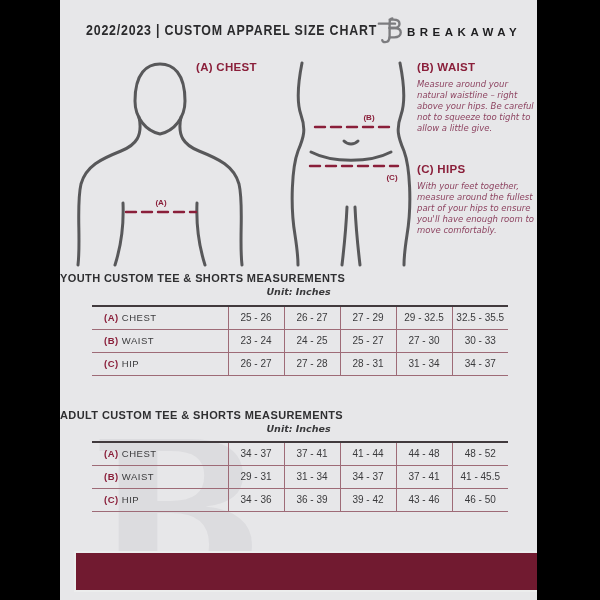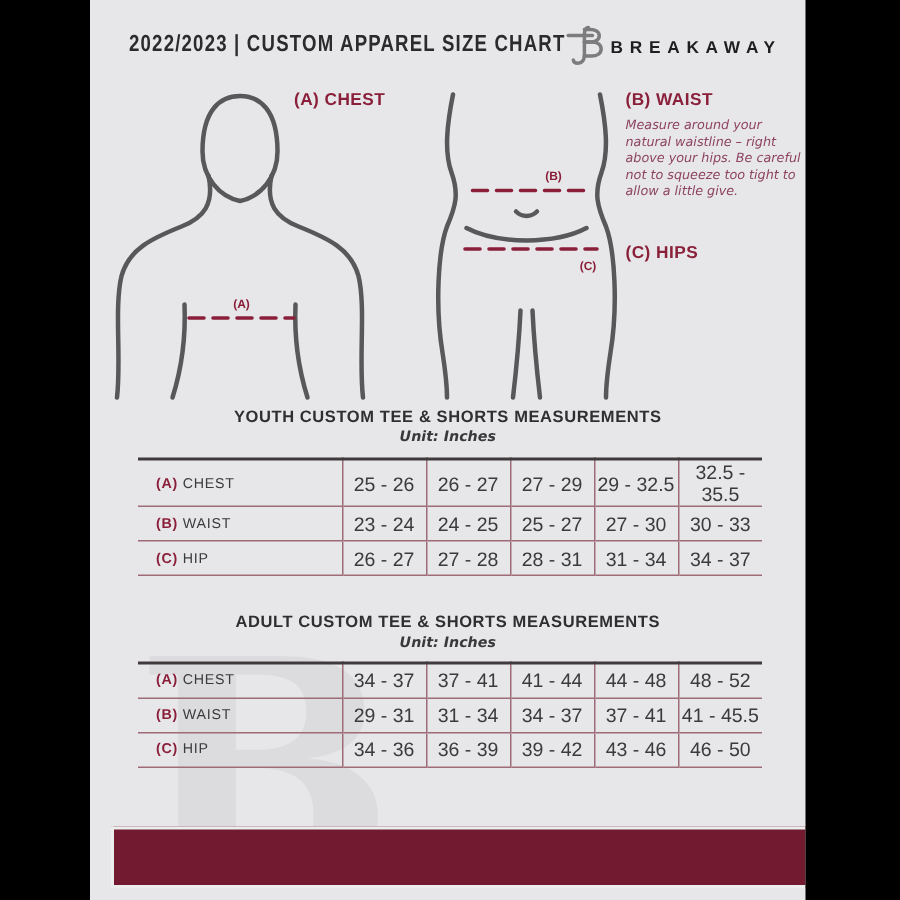--- a/index.html
+++ b/index.html
@@ -45,21 +45,21 @@
   }
   .instr p{
     margin:0;font-family:"DejaVu Sans",sans-serif;font-style:italic;
     font-size:8.5px;line-height:11px;color:var(--paragraph,#8d4360);
   }
   #instr-a{left:136px;top:61px;width:112px;}
   #instr-b{left:357px;top:61px;width:118px;}
   #instr-c{left:357px;top:163px;width:122px;}
   
   .section-title{
-    position:absolute;left:0;width:477px;text-align:center;
+    position:absolute;left:0;width:477px;
     font-size:11px;font-weight:bold;letter-spacing:.4px;color:#2f2f31;
   }
   .section-unit{
     position:absolute;left:0;width:477px;text-align:center;
     font-family:"DejaVu Sans",sans-serif;font-style:italic;
     font-size:9.5px;font-weight:bold;color:#39393b;
   }
   .size-table{
     position:absolute;left:32px;width:416px;border-collapse:collapse;
     table-layout:fixed;z-index:2;background:transparent;
@@ -76,21 +76,21 @@
   .size-table th+th,.size-table td+td{border-left:1px solid var(--table-border,#9e6b77);}
   .size-table .hrow{height:26px;}
   .size-table .drow{height:23px;}
   .size-table .lbl{
     text-align:left;padding-left:11px;font-weight:normal;
     font-size:9.5px;letter-spacing:.7px;color:#3a3a3c;
   }
   .size-table .col-h{font-size:10px;font-weight:bold;color:#2c2c2e;letter-spacing:.4px;}
   .size-table .row-lbl{text-align:left;padding-left:12px;font-size:9.5px;letter-spacing:.5px;}
   .size-table .row-lbl .pfx{font-weight:bold;color:var(--maroon,#8a1f3a);}
-  .size-table .val{font-size:13px;}
+  .size-table .val{font-size:10px;}
   #youth-title{top:272px;} #youth-unit{top:286px;} #youth-table{top:305px;}
   #adult-title{top:409px;} #adult-unit{top:423px;} #adult-table{top:441px;}
   
   .watermark{
     position:absolute;left:30px;top:414px;z-index:1;
     font-family:"DejaVu Serif",serif;font-weight:bold;font-size:205px;line-height:1;
     color:var(--watermark,#dcdcdf);
   }
   .footer-bar{
     position:absolute;left:14px;top:551px;width:463px;height:41px;z-index:3;
@@ -142,20 +142,21 @@
 
   <div id="instr-a" class="instr">
     <h3>(A) CHEST</h3>
   </div>
   <div id="instr-b" class="instr">
     <h3>(B) WAIST</h3>
     <p>Measure around your natural waistline – right above your hips. Be careful not to squeeze too tight to allow a little give.</p>
   </div>
   <div id="instr-c" class="instr">
     <h3>(C) HIPS</h3>
+    <p>With your feet together, measure around the fullest part of your hips to ensure you'll have enough room to move comfortably.</p>
   </div>
 
   <div class="watermark">B</div>
 
   <div id="youth-title" class="section-title">YOUTH CUSTOM TEE &amp; SHORTS MEASUREMENTS</div>
   <div id="youth-unit" class="section-unit">Unit: Inches</div>
   <table id="youth-table" class="size-table">
     <colgroup>
         <col class="c-label">
         <col>

